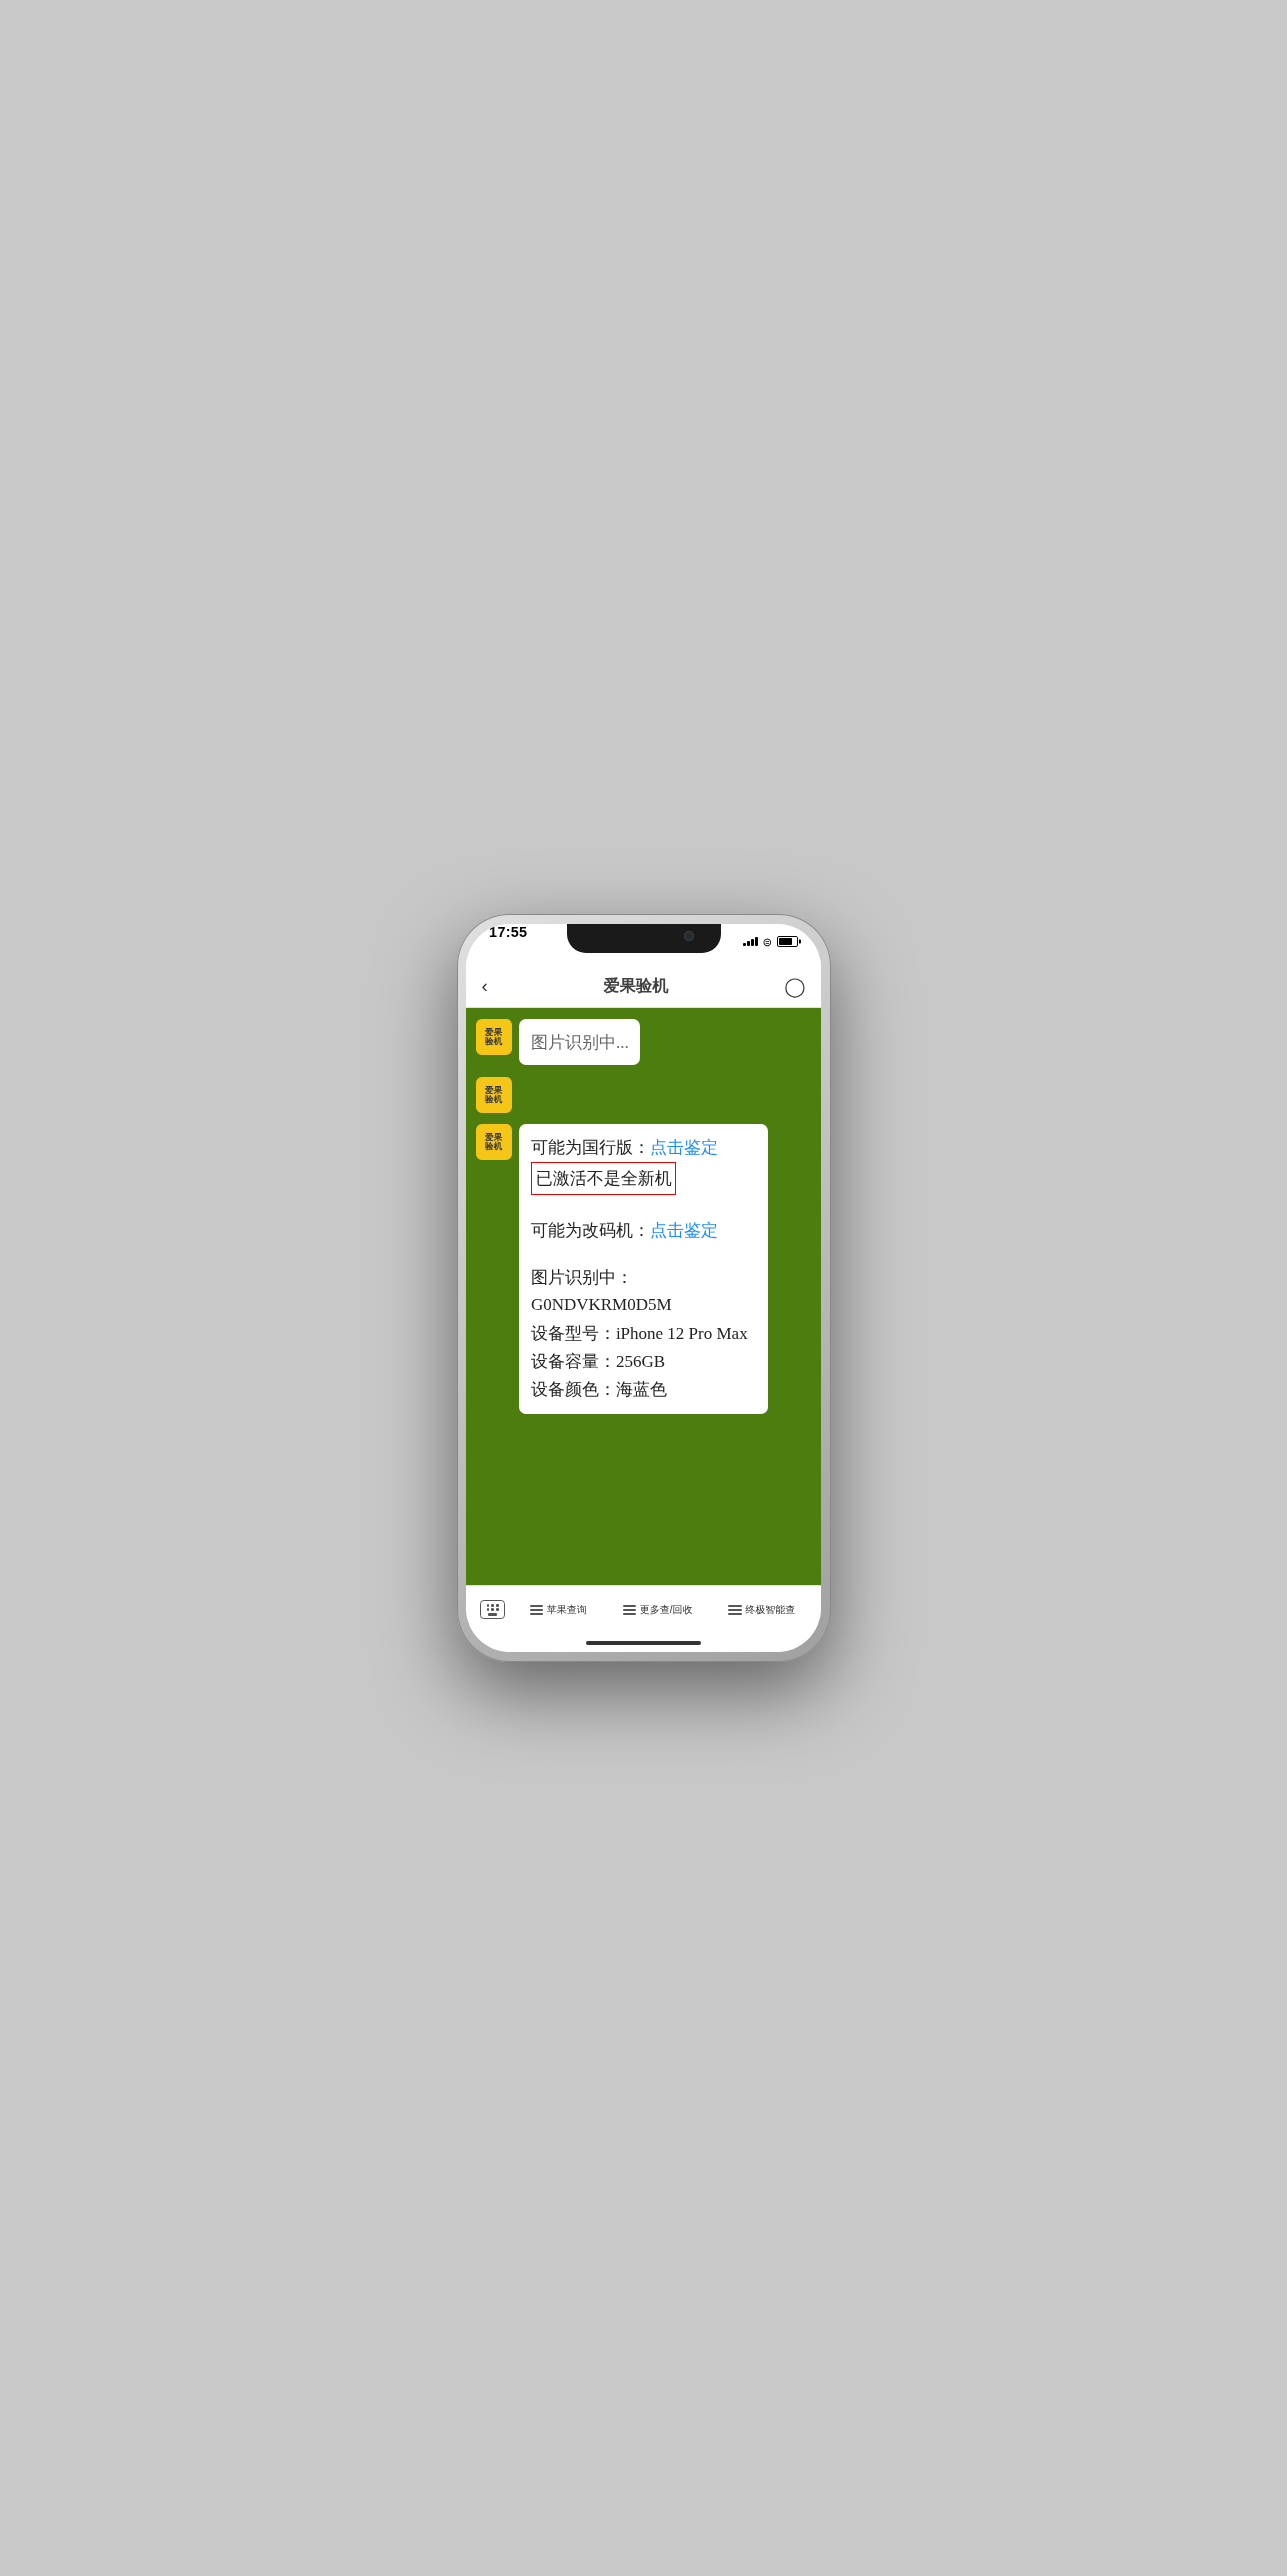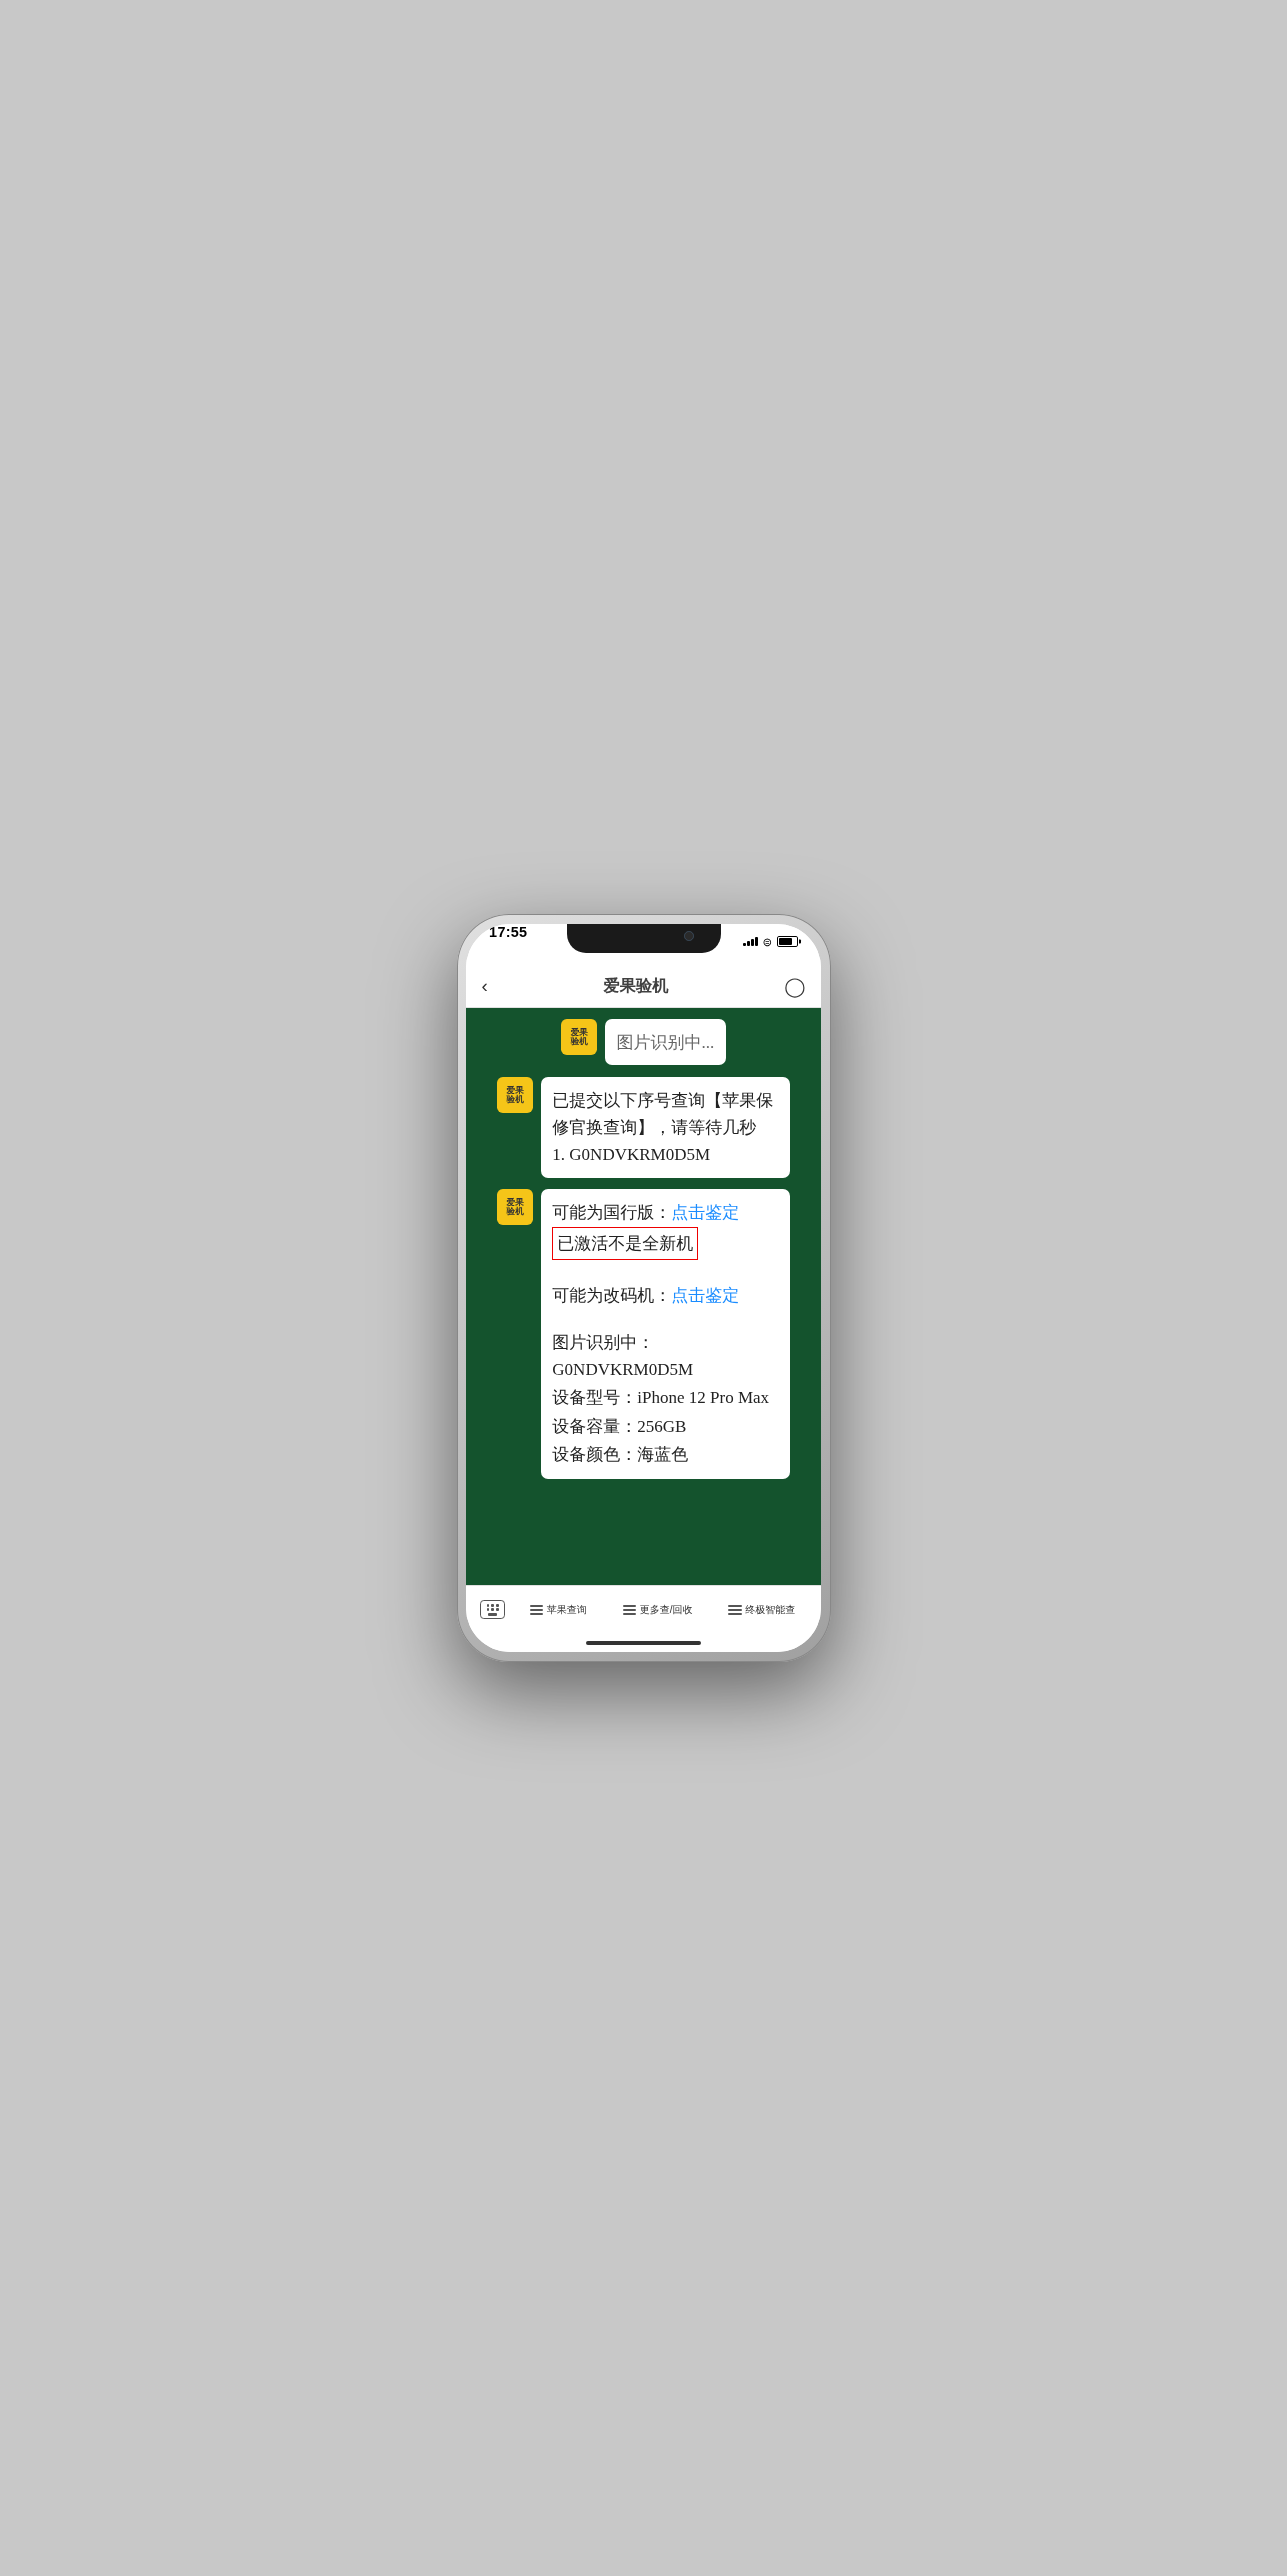--- a/index.html
+++ b/index.html
@@ -137,26 +137,25 @@
       color: #404040;
     }
     .nav-user {
       font-size: 19px;
       color: #333;
     }
     
     .chat-area {
       flex: 1;
       overflow-y: auto;
-      background: #14532d;
+      background: #4d7c0f;
       padding: 11.5px 9.6px;
       display: flex;
       flex-direction: column;
       gap: 11.5px;
-      align-items: center;
     }
     .chat-area::-webkit-scrollbar { display: none; }
     
     .chat-message {
       display: flex;
       align-items: flex-start;
       gap: 7.7px;
     }
     .avatar {
       width: 36px;
@@ -340,23 +339,20 @@
           <span class="avatar-text">爱果<br>验机</span>
         </div>
         <div class="bubble bubble-processing">
           <span>图片识别中...</span>
         </div>
       </div>
 
       <div class="chat-message">
         <div class="avatar avatar-aiguo">
           <span class="avatar-text">爱果<br>验机</span>
-        </div>
-        <div class="bubble">
-          <span>已提交以下序号查询【苹果保修官换查询】，请等待几秒<br>1. G0NDVKRM0D5M</span>
         </div>
       </div>
 
       <div class="chat-message">
         <div class="avatar avatar-aiguo">
           <span class="avatar-text">爱果<br>验机</span>
         </div>
         <div class="bubble">
 
           <div class="detail-row">

